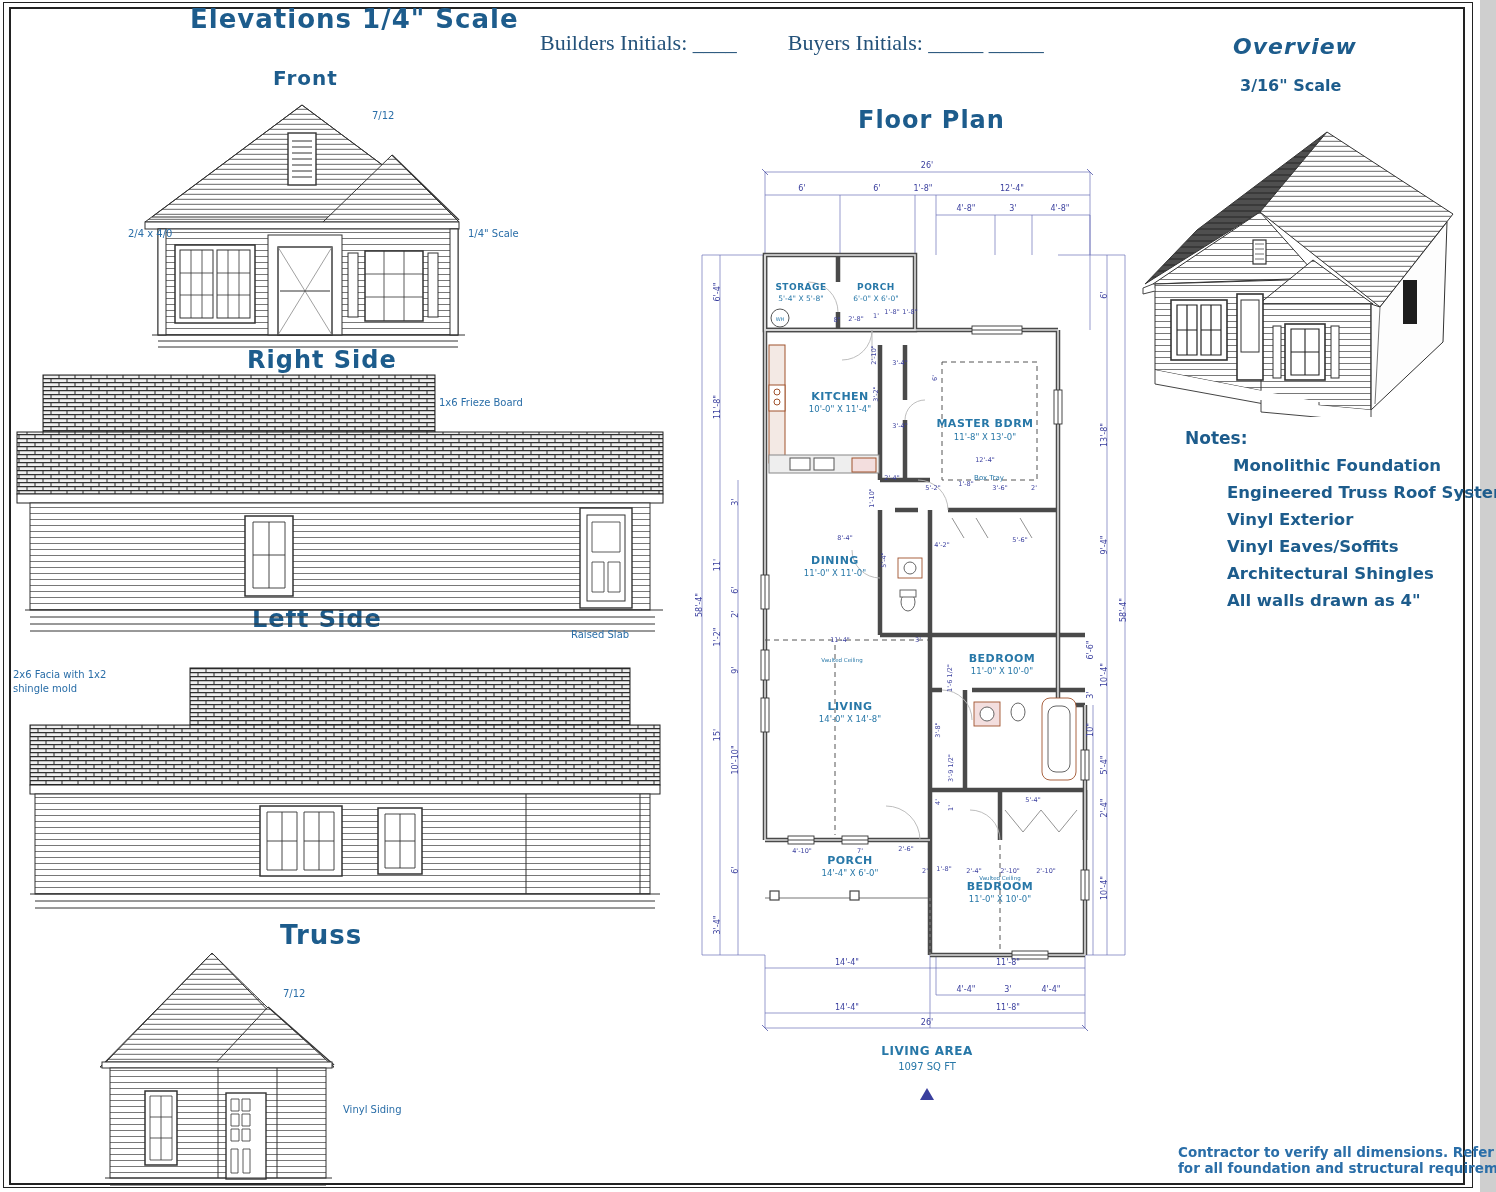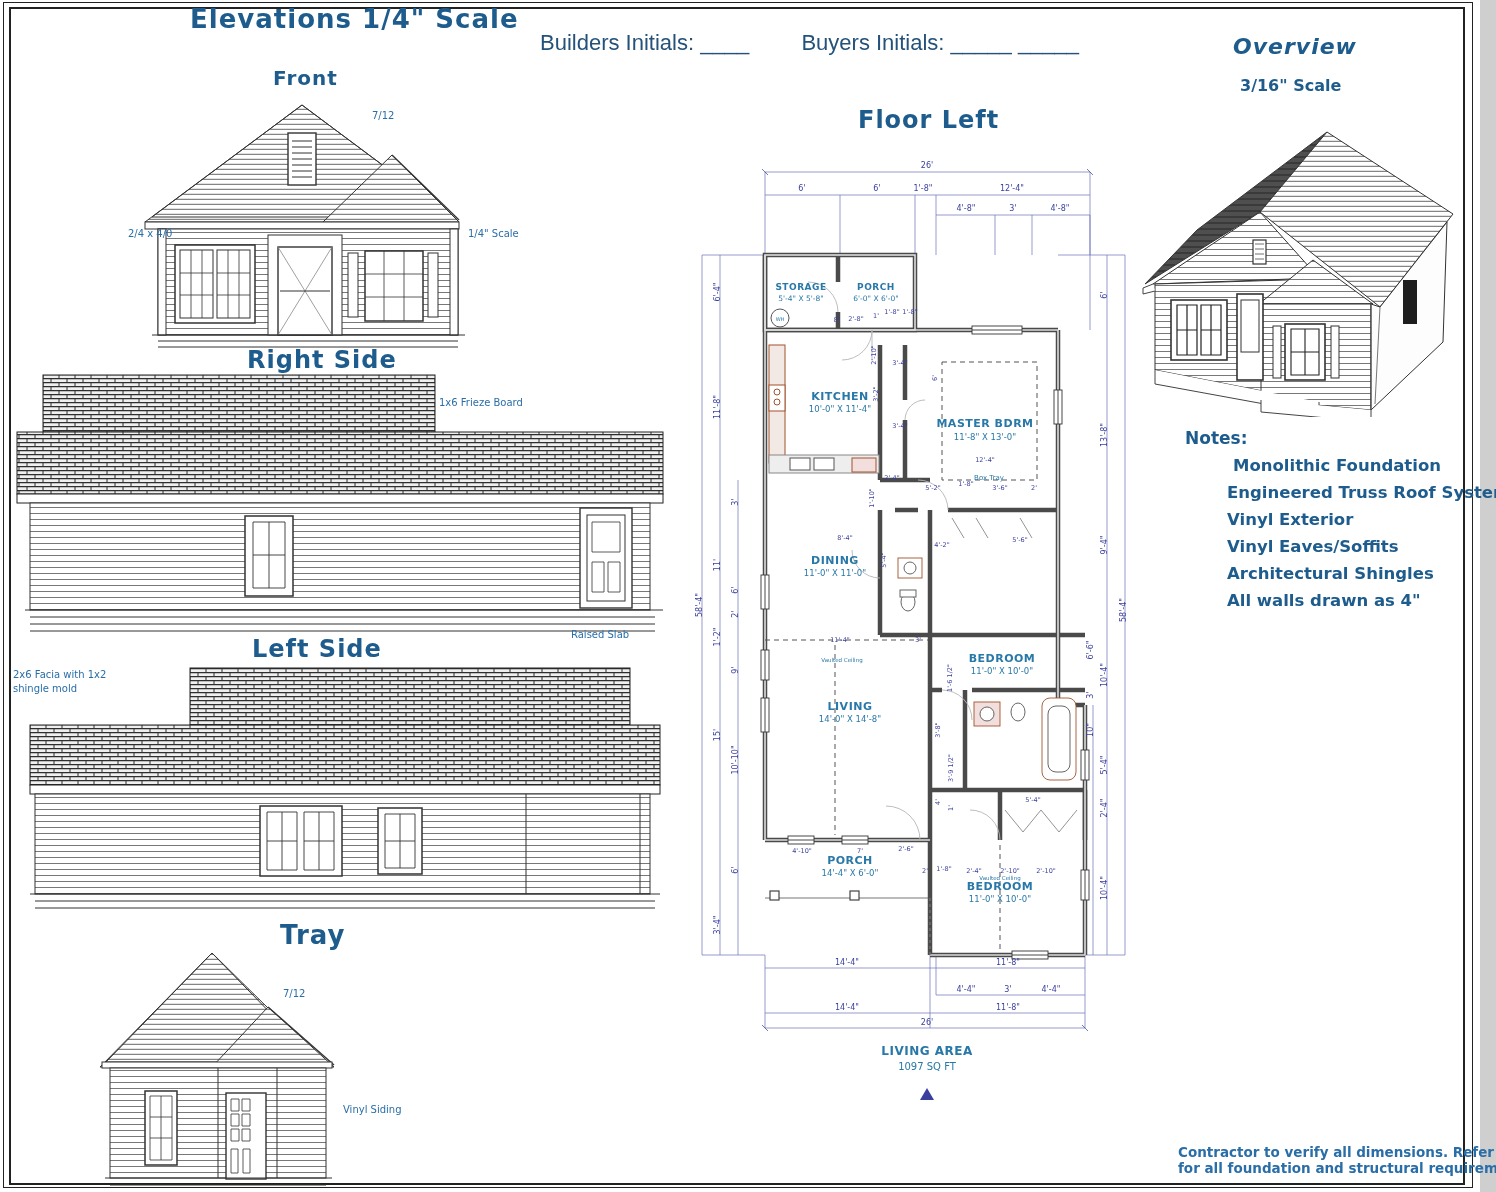--- a/index.html
+++ b/index.html
@@ -4,21 +4,21 @@
 <style>
   html,body{margin:0;padding:0;background:#c4c4c4;}
   #page{position:relative;width:1496px;height:1192px;background:#cfcfcf;overflow:hidden;
         font-family:"DejaVu Sans",sans-serif;}
   #sheet{position:absolute;left:0;top:0;width:1480px;height:1192px;background:#ffffff;}
   #frame-outer{position:absolute;left:3px;top:2px;width:1468px;height:1184px;border:1px solid #222;}
   #frame-inner{position:absolute;left:9px;top:7px;width:1452px;height:1174px;border:2px solid #222;}
   .t-blue{color:#1d5c8c;font-weight:bold;}
   .abs{position:absolute;}
   .sec-label{color:#1d5c8c;font-weight:bold;letter-spacing:1px;}
-  .serif-line{font-family:Liberation Sans, sans-serif;color:#24527a;font-size:22px;}
+  .serif-line{font-family:Liberation Serif, serif;color:#24527a;font-size:22px;}
   .notes-item{color:#1d5c8c;font-size:16.5px;font-weight:bold;line-height:27px;white-space:nowrap;}
   .disc{color:#2a6ea8;font-size:13.5px;font-weight:bold;white-space:nowrap;}
   svg text{font-family:"DejaVu Sans",sans-serif;}
   .dimtxt{fill:#3a3f9e;font-size:8px;}
   .dimtiny{fill:#3a3f9e;font-size:6.5px;}
   .roomname{fill:#2878a8;font-weight:bold;font-size:11px;letter-spacing:.5px;}
   .roomsize{fill:#2878a8;font-size:8.5px;}
   .annot{fill:#2a6ea8;font-size:10px;}
   .tinylab{fill:#2878a8;font-size:5.5px;}
 </style>
@@ -58,23 +58,23 @@
     <span>Builders Initials:</span>
     <span>____</span>
     <span style="display:inline-block;width:40px;"></span>
     <span>Buyers Initials:</span>
     <span>_____</span>
     <span>_____</span>
   </div>
 
   <div class="abs sec-label" style="left:273px;top:66px;font-size:20px;">Front</div>
   <div class="abs sec-label" style="left:247px;top:346px;font-size:24px;">Right Side</div>
-  <div class="abs sec-label" style="left:252px;top:635px;font-size:24px;">Left Side</div>
-  <div class="abs sec-label" style="left:280px;top:920px;font-size:26px;">Tray</div>
-  <div class="abs sec-label" style="left:858px;top:106px;font-size:24px;">Floor Left</div>
+  <div class="abs sec-label" style="left:252px;top:605px;font-size:24px;">Left Side</div>
+  <div class="abs sec-label" style="left:280px;top:920px;font-size:26px;">Truss</div>
+  <div class="abs sec-label" style="left:858px;top:106px;font-size:24px;">Floor Plan</div>
   <div class="abs sec-label" style="left:1233px;top:34px;font-size:22px;font-style:italic;">Overview</div>
   <div class="abs" style="left:1240px;top:76px;font-size:16px;color:#1d5c8c;font-weight:bold;">3/16" Scale</div>
 
   <div class="abs" style="left:1185px;top:428px;">
     <div class="t-blue" style="font-size:17px;margin-bottom:4px;">Notes:</div>
     <div style="padding-left:42px;">
       <div class="notes-item" style="padding-left:6px;">Monolithic Foundation</div>
       <div class="notes-item">Engineered Truss Roof System</div>
       <div class="notes-item">Vinyl Exterior</div>
       <div class="notes-item">Vinyl Eaves/Soffits</div>

